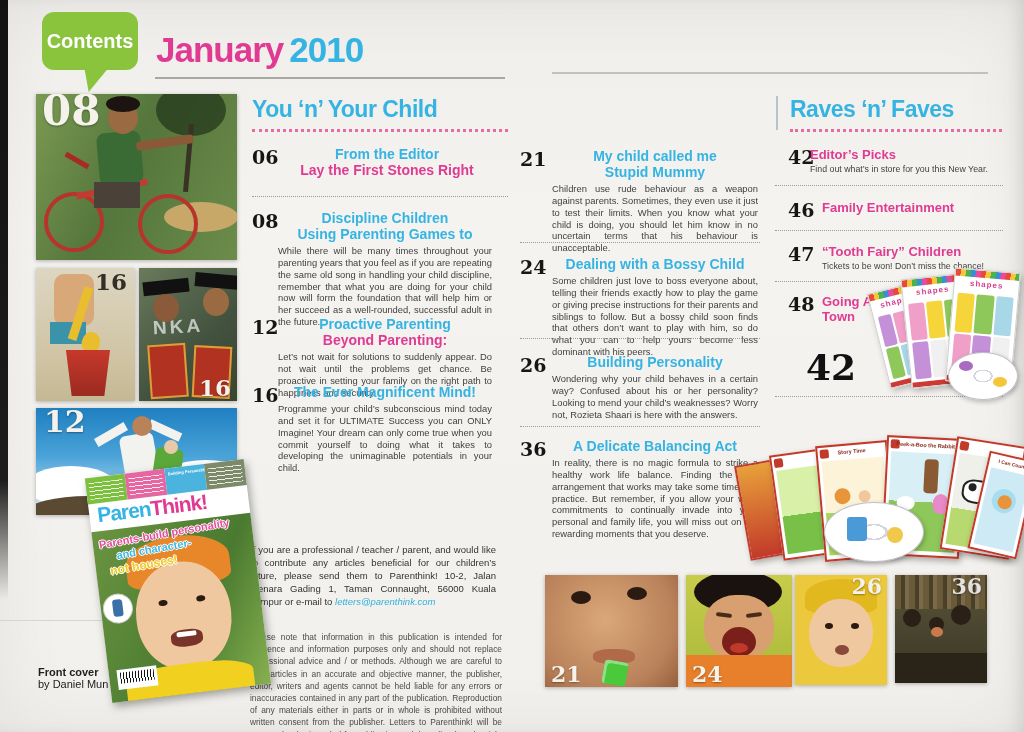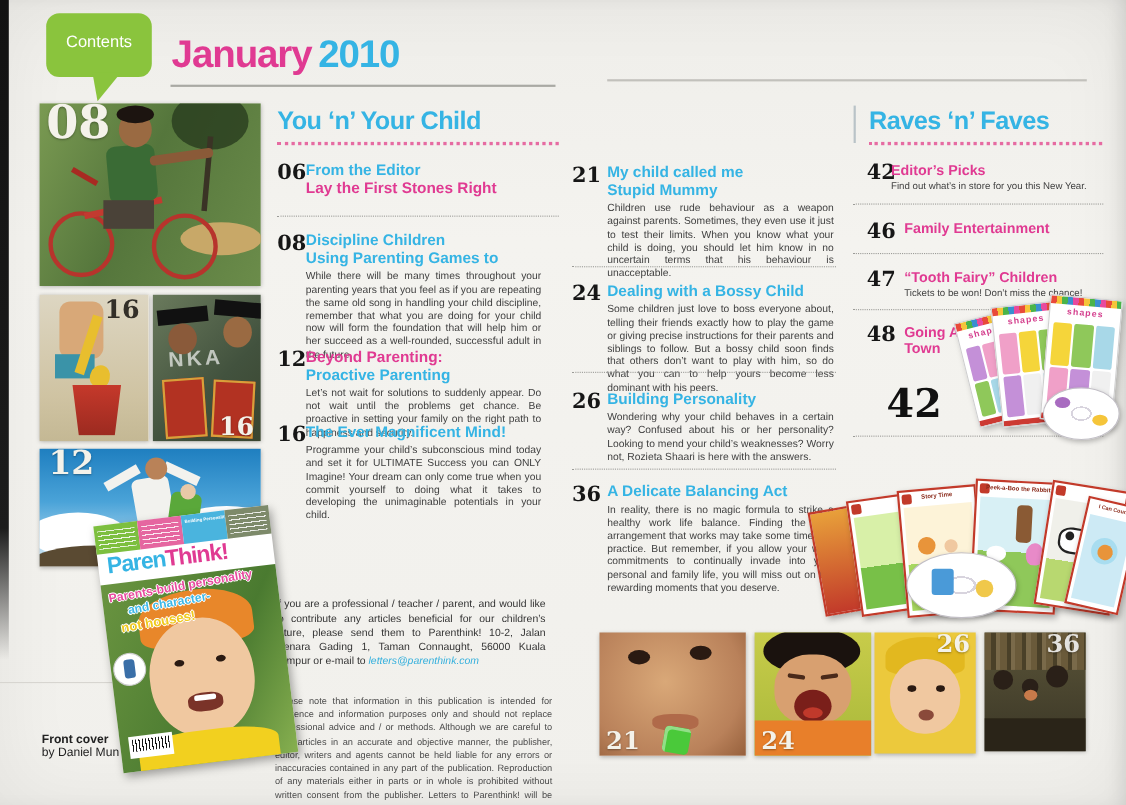--- a/index.html
+++ b/index.html
@@ -6,37 +6,37 @@
   #spread{position:relative;width:1024px;height:732px;overflow:hidden;
     background:linear-gradient(to bottom,#efeeea,#f4f3ef 30%,#f1f0ec);
     box-shadow:inset 0 0 70px rgba(0,0,0,.06), inset -10px 0 22px -12px rgba(0,0,0,.18);
     font-family:"Liberation Sans",sans-serif;}
   .abs{position:absolute;}
   .cy{color:#35b4e4;} .pk{color:#e03a92;}
   
   #edge{left:0;top:0;width:8px;height:600px;background:linear-gradient(to bottom,#121212 0%,#1c1c1c 80%,rgba(20,20,20,0));}
   #bubble{left:42px;top:12px;width:96px;height:58px;border-radius:12px;background:#8ac43d;}
   #bubble-tail{left:84px;top:66px;width:26px;height:26px;background:#8ac43d;clip-path:polygon(0 0,100% 0,18% 100%);}
-  #contents-label{left:42px;top:30px;width:96px;text-align:center;color:#fff;font-weight:normal;font-size:15px;}
+  #contents-label{left:42px;top:30px;width:96px;text-align:center;color:#fff;font-weight:bold;font-size:20px;}
   #issue{left:156px;top:30px;font-size:35px;font-weight:bold;letter-spacing:-1px;}
   #issue .yr{margin-left:6px;}
   #rule-left{left:155px;top:77px;width:350px;height:2px;background:#a9a9a4;}
   #rule-right{left:552px;top:72px;width:436px;height:2px;background:#c2c1bc;}
   
   .ph{position:absolute;overflow:hidden;box-shadow:0 1px 4px rgba(0,0,0,.28);}
   .phnum{position:absolute;font-family:"DejaVu Serif",serif;font-weight:bold;color:#f4f2ea;text-shadow:0 1px 2px rgba(0,0,0,.35);}
   .d{position:absolute;}
   
   .colhead{font-weight:bold;font-size:23px;letter-spacing:-.5px;color:#35b4e4;}
   .pinkdots{border-top:3px dotted #e66ba2;height:0;}
   .graydots{border-top:1px dotted #9b9b97;height:0;}
   .entry{position:absolute;}
   .num{position:absolute;left:0;top:0;font-family:"DejaVu Serif",serif;font-weight:bold;font-size:19px;color:#161616;}
   .etext{position:absolute;}
-  .t{font-weight:bold;font-size:14px;line-height:16px;}
+  .t{font-weight:bold;font-size:14px;line-height:16px;text-align:center;}
   .rt{font-weight:bold;font-size:13px;line-height:15px;}
   .ebody{font-size:9.4px;line-height:1.26;color:#3f3f3f;text-align:justify;margin-top:3px;}
   .rbody{font-size:8.8px;color:#3f3f3f;white-space:nowrap;margin-top:2px;}
   .t:empty,.ebody:empty,.rbody:empty{display:none;}
   #contribute{left:250px;top:543px;width:246px;font-size:9.5px;line-height:1.38;color:#333;text-align:justify;}
   #contribute .email{color:#35b0dd;font-style:italic;}
   #crease{left:0;top:620px;width:245px;height:1px;background:#d7d5d0;}
   #disclaimer{left:250px;top:631px;width:252px;font-size:8.4px;line-height:1.45;color:#4a4a4a;text-align:justify;}
   #vdivider{left:776px;top:96px;width:2px;height:34px;background:#b9c3c7;}
   #big42{left:806px;top:346px;font-family:"DejaVu Serif",serif;font-weight:bold;font-size:36px;color:#111;}
@@ -152,22 +152,22 @@
     <div class="etext" style="left:26px;top:0;width:214px">
       <div class="t cy">Discipline Children</div>
       <div class="t cy">Using Parenting Games to</div>
       <div class="ebody">While there will be many times throughout your parenting years that you feel as if you are repeating the same old song in handling your child discipline, remember that what you are doing for your child now will form the foundation that will help him or her succeed as a well-rounded, successful adult in the future.</div>
     </div>
   </div>
 
   <div class="entry" style="left:252px;top:316px;width:256px">
     <div class="num">12</div>
     <div class="etext" style="left:26px;top:0;width:214px">
+      <div class="t cy">Proactive Parenting</div>
       <div class="t pk">Beyond Parenting:</div>
-      <div class="t cy">Proactive Parenting</div>
       <div class="ebody">Let’s not wait for solutions to suddenly appear. Do not wait until the problems get chance. Be proactive in setting your family on the right path to happiness and security.</div>
     </div>
   </div>
 
   <div class="entry" style="left:252px;top:384px;width:256px">
     <div class="num">16</div>
     <div class="etext" style="left:26px;top:0;width:214px">
       <div class="t cy">The Ever Magnificent Mind!</div>
 
       <div class="ebody">Programme your child’s subconscious mind today and set it for ULTIMATE Success you can ONLY Imagine! Your dream can only come true when you commit yourself to doing what it takes to developing the unimaginable potentials in your child.</div>

